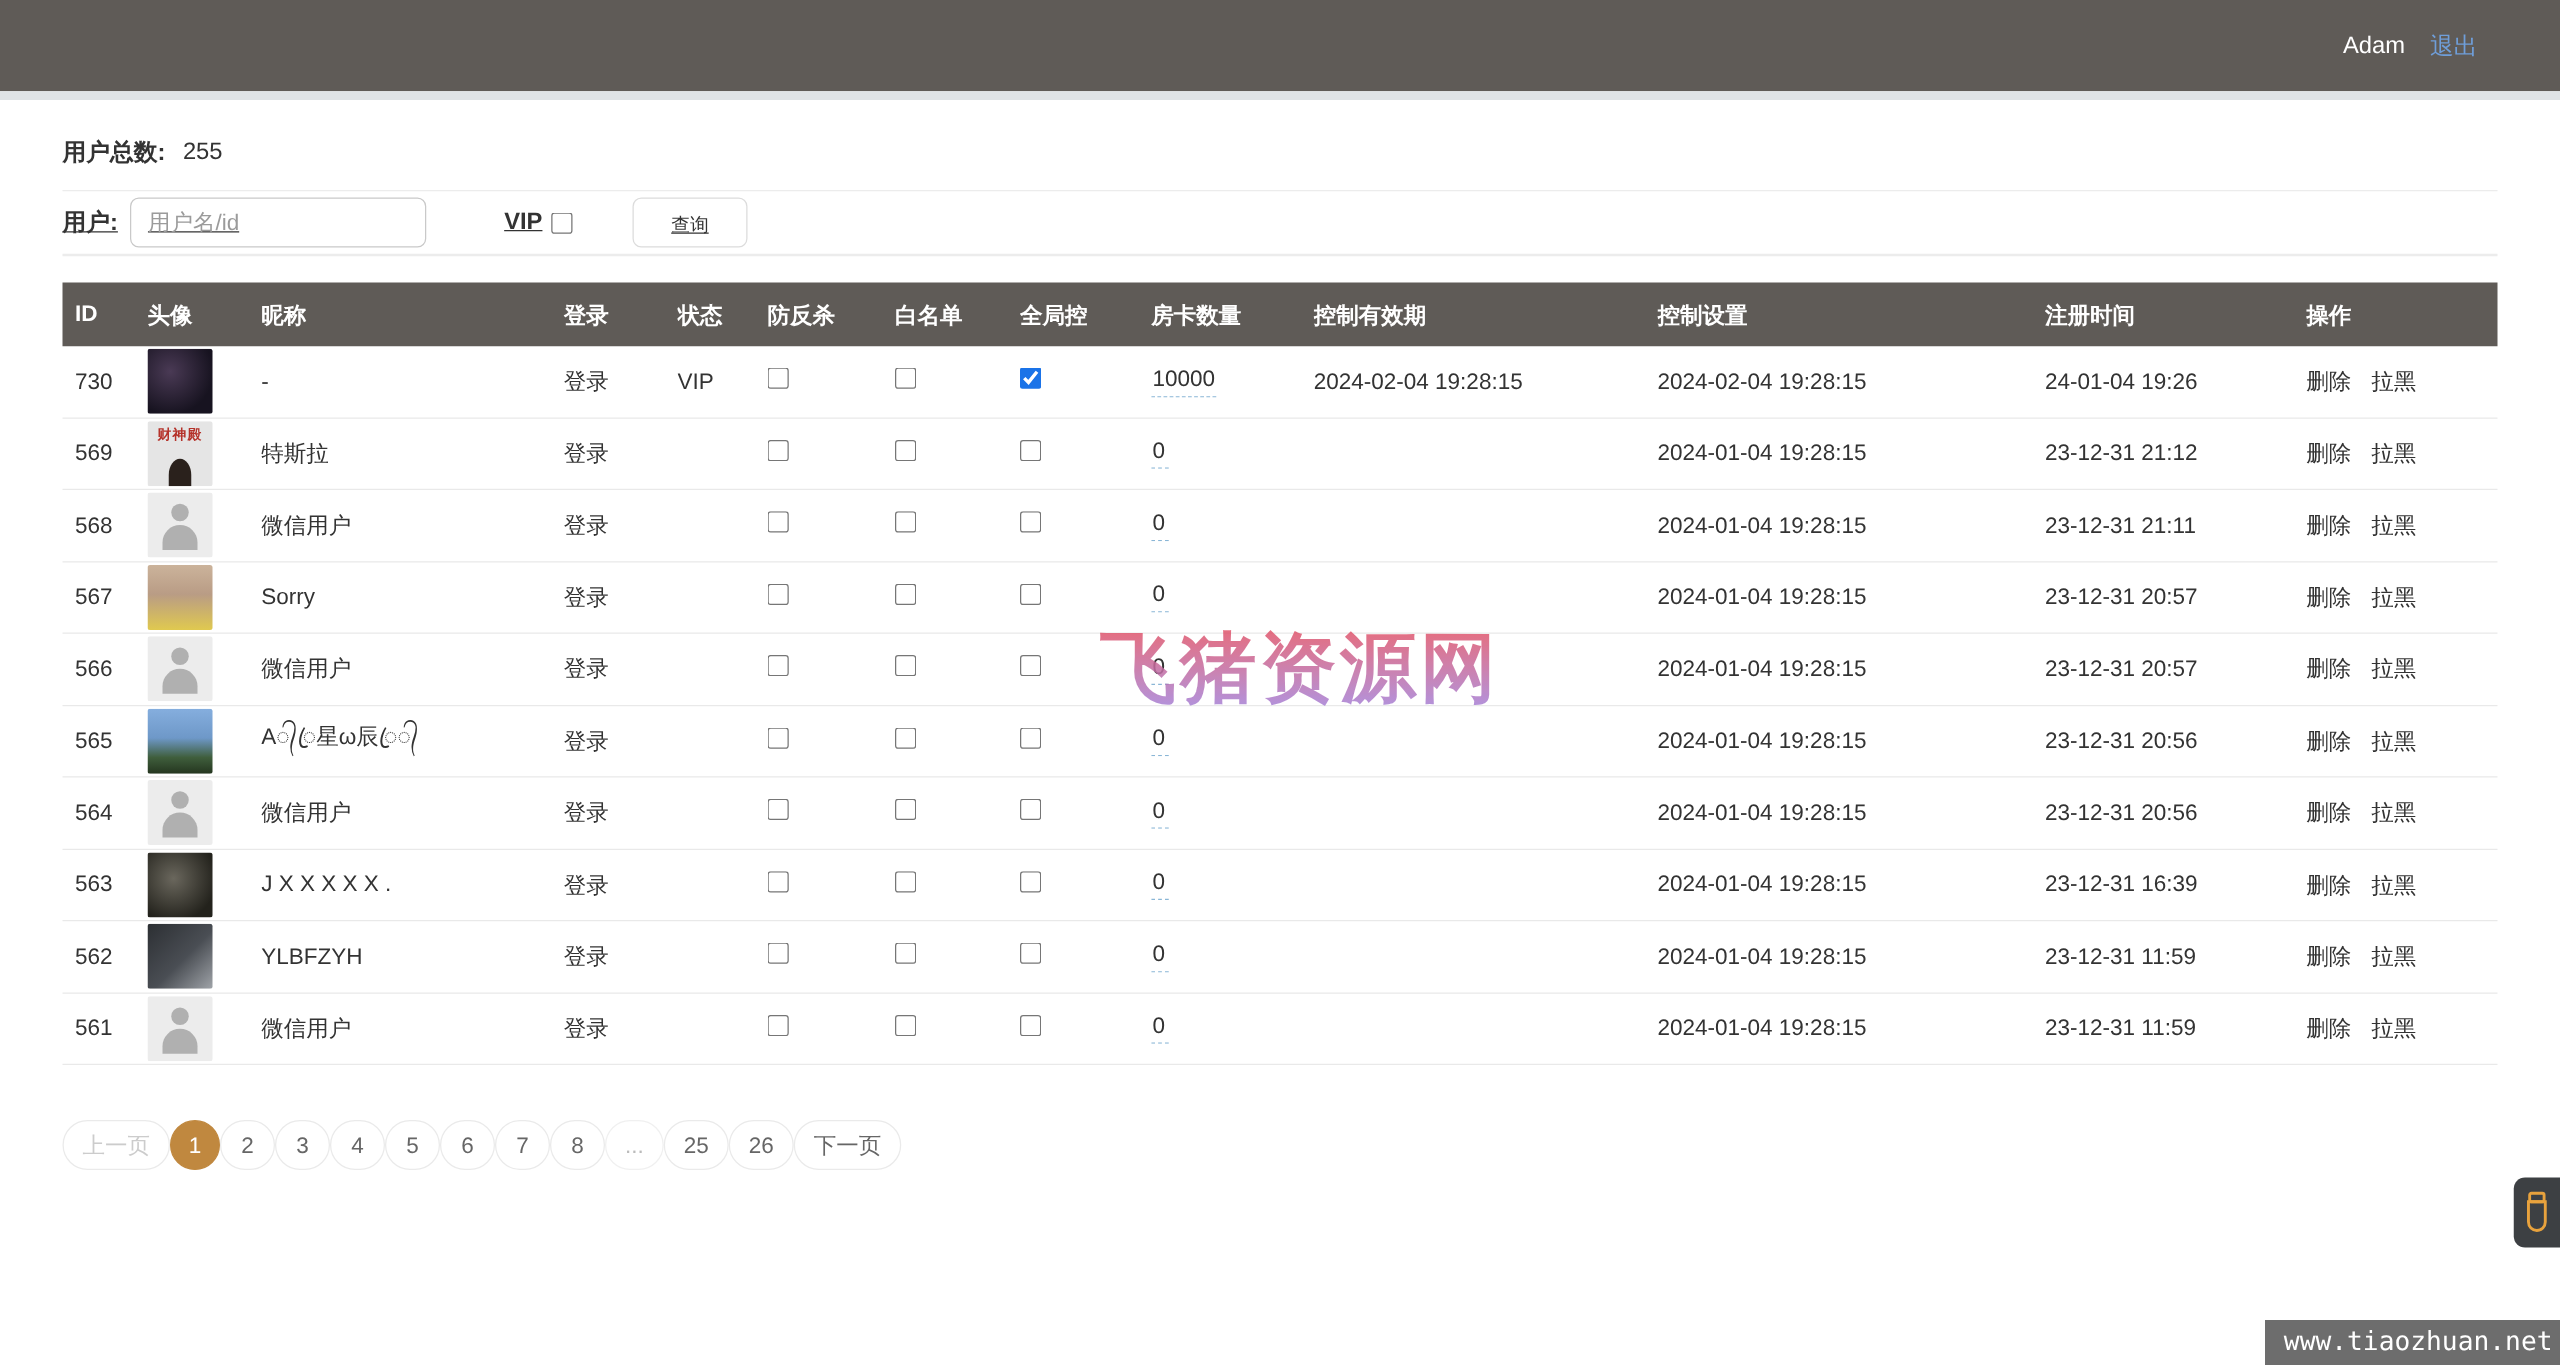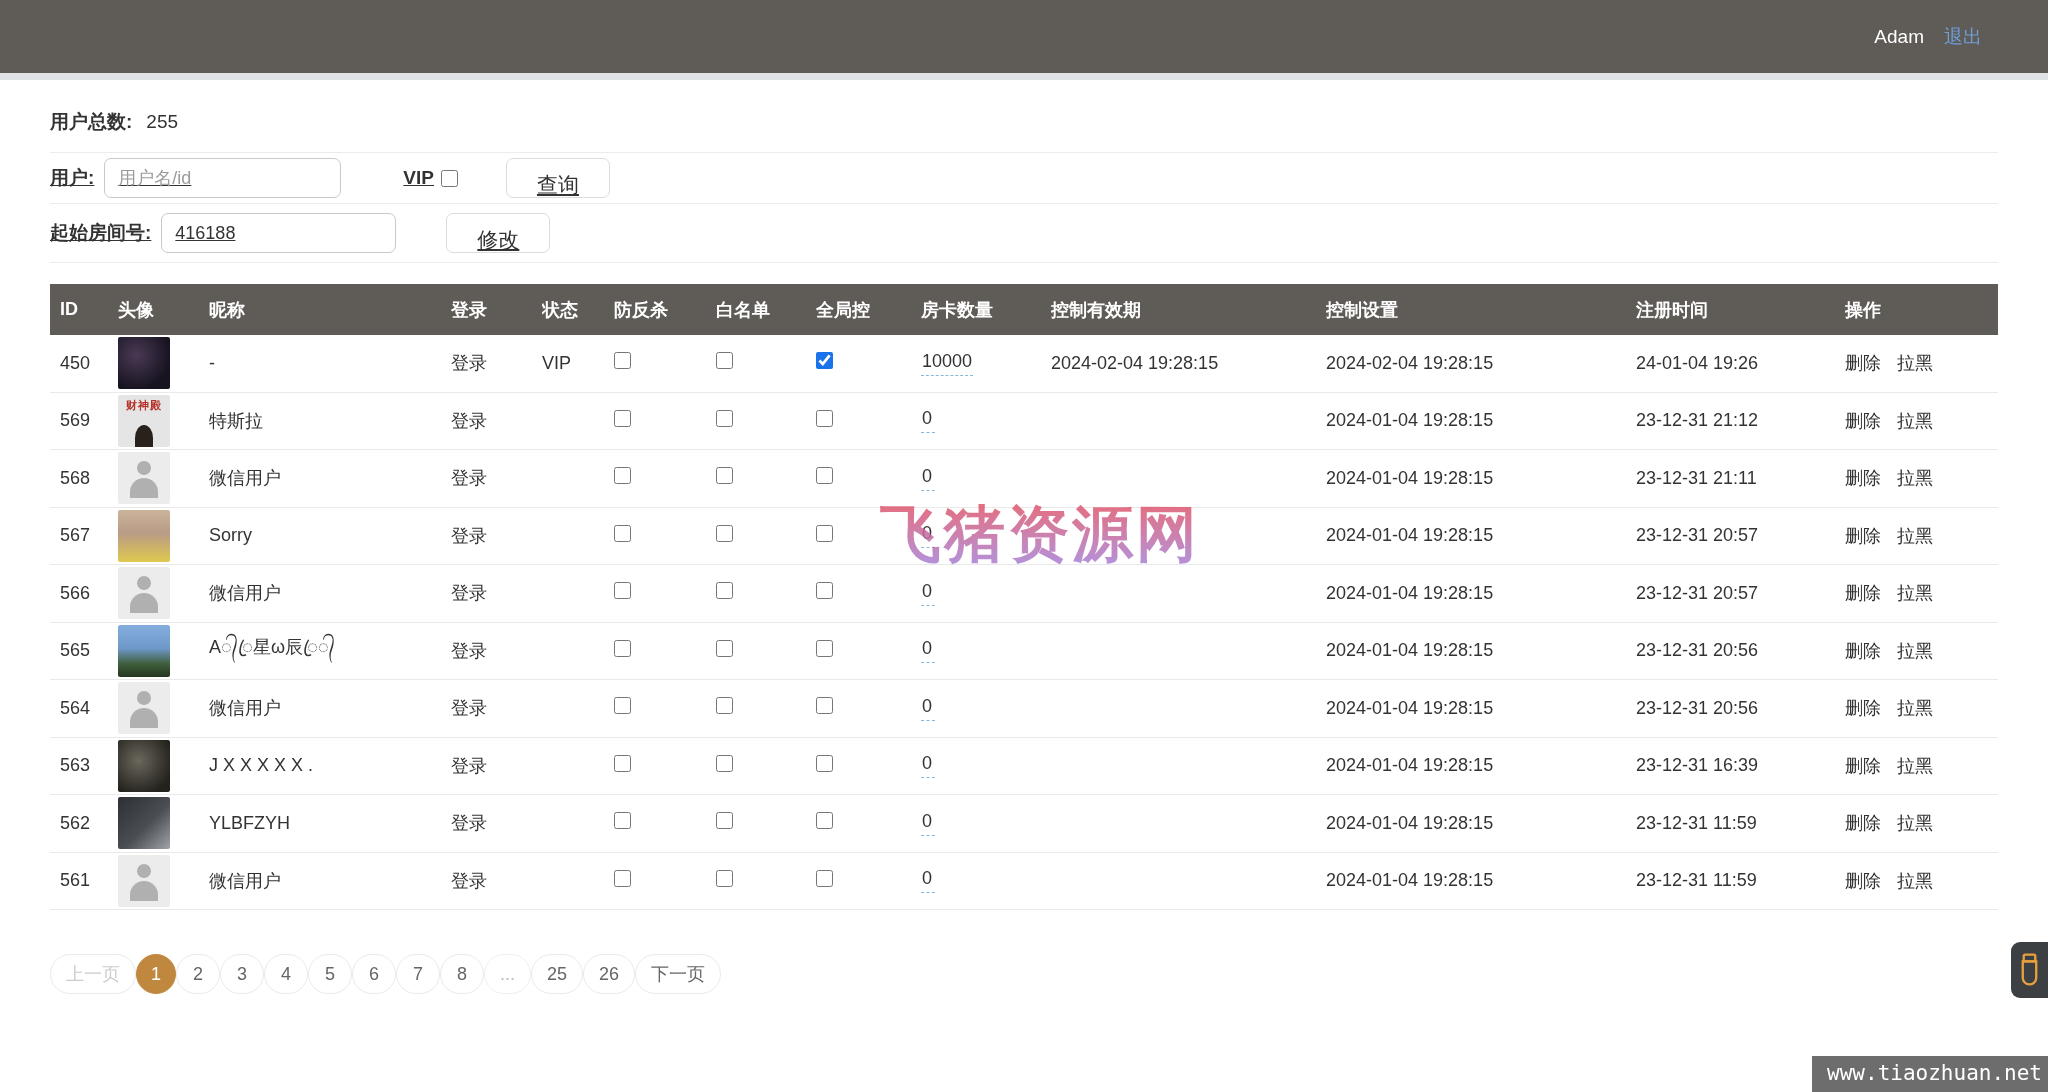--- a/index.html
+++ b/index.html
@@ -29,21 +29,21 @@
   .filter-row { display:flex; align-items:center;text-decoration:underline; }
   .filter-row.r1 { height:50px; }
   .filter-row.r2 { height:58px; }
   .flabel { font-weight:bold; font-size:19px; white-space:nowrap; }
   .tinput { height:40px; border:1px solid #c9c9c9; border-radius:7px; padding:0 13px; font-size:18px;
             font-family:"Liberation Sans",sans-serif; color:#333; outline:none; }
   .tinput::placeholder { color:#9b9b9b; }
   .inp-user { width:237px; margin-left:10px; }
   .vip-lbl { margin-left:62px; font-weight:bold; font-size:19px; }
   .vip-cb { width:17px; height:17px; margin-left:7px; }
-  .btn { height:40px; background:#fff; border:1px solid #dcdcdc; border-radius:7px; font-size:21px;
+  .btn { height:40px; background:#fff; border:1px solid #dcdcdc; border-radius:7px; font-size:15px;
          color:#333; padding:12px 30px; cursor:pointer; font-family:"Liberation Sans",sans-serif; }
   .btn-query { margin-left:45px; }
   .inp-room { width:235px; margin-left:10px; }
   .btn-modify { margin-left:50px; }
 
   
   .table { width:1948px; margin-top:21px; }
   .thead { background:#5f5b57; height:51px; display:flex; align-items:center; color:#fff;
            font-weight:bold; font-size:18px; padding-left:10px; }
   .trow { height:57.5px; display:flex; align-items:center; border-bottom:1px solid #e9e9e9;
@@ -118,46 +118,41 @@
 
   <div class="filter-row r1">
     <span class="flabel">用户:</span>
     <input class="tinput inp-user" type="text" placeholder="用户名/id" style="">
     <span class="flabel vip-lbl">VIP</span>
     <input class="vip-cb" type="checkbox" style="">
     <button class="btn btn-query">查询</button>
   </div>
   <div class="divider"></div>
 
-  <div class="filter-row r2">
-    <span class="flabel">起始房间号:</span>
-    <input class="tinput inp-room" type="text" value="416188" style="">
-    <button class="btn btn-modify">修改</button>
-  </div>
   <div class="divider"></div>
 
   <div class="table">
     <div class="thead">
         <div class="cell c0">ID</div>
         <div class="cell c1">头像</div>
         <div class="cell c2">昵称</div>
         <div class="cell c3">登录</div>
         <div class="cell c4">状态</div>
         <div class="cell c5">防反杀</div>
         <div class="cell c6">白名单</div>
         <div class="cell c7">全局控</div>
         <div class="cell c8">房卡数量</div>
         <div class="cell c9">控制有效期</div>
         <div class="cell c10">控制设置</div>
         <div class="cell c11">注册时间</div>
         <div class="cell c12">操作</div>
       </div>
     <div id="tbody">
         <div class="trow">
-          <div class="cell c0">450</div>
+          <div class="cell c0">730</div>
           <div class="cell c1">
             <div class="avatar avatar--dark-anime"></div>
           </div>
           <div class="cell c2">-</div>
           <div class="cell c3"><a class="login-link">登录</a></div>
           <div class="cell c4">VIP</div>
           <div class="cell c5"><input class="row-cb" type="checkbox" style=""></div>
           <div class="cell c6"><input class="row-cb" type="checkbox" style=""></div>
           <div class="cell c7"><input class="row-cb" type="checkbox" checked="" style=""></div>
           <div class="cell c8"><span class="cards">10000</span></div>

